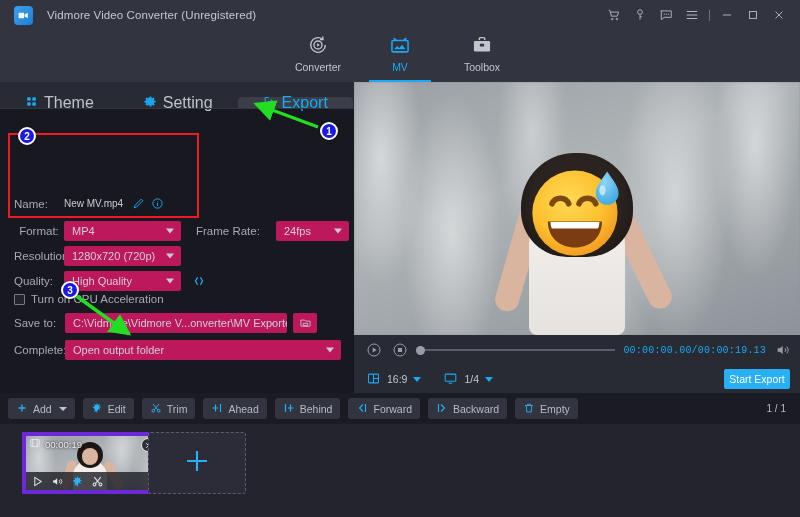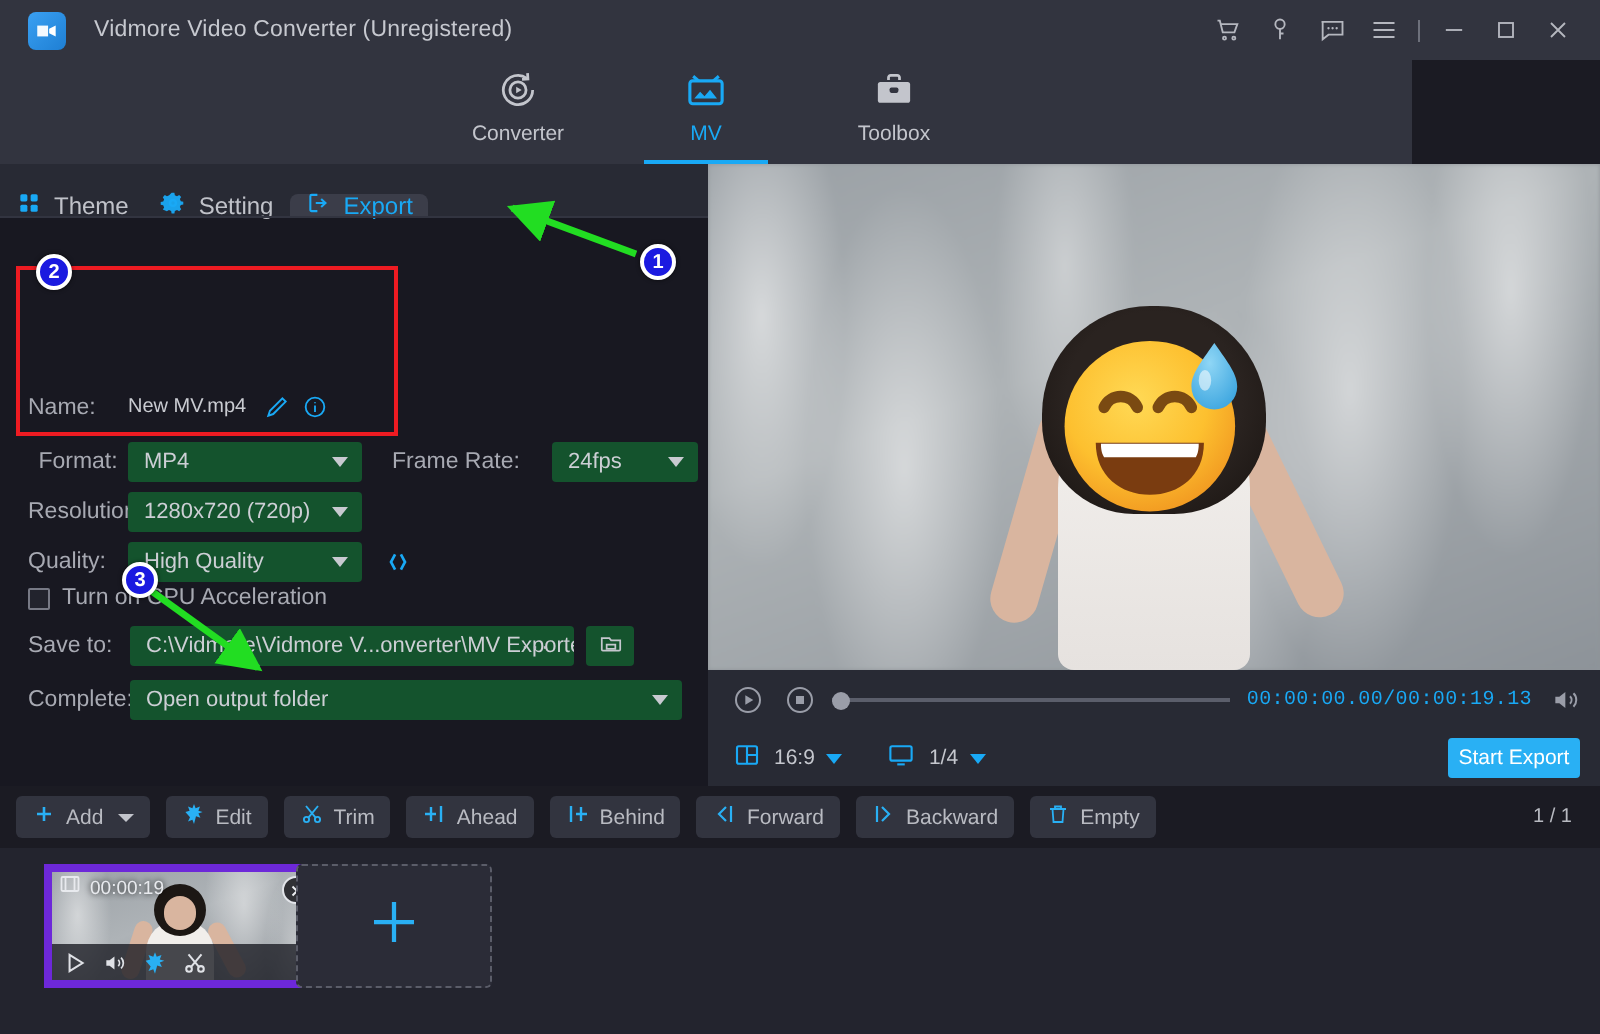--- a/index.html
+++ b/index.html
@@ -35,24 +35,24 @@
   }
   #win-controls .ticon {
     width: 26px; height: 30px; display: flex; align-items: center; justify-content: center;
     color: #b5b7bf;
   }
   #win-controls .ticon svg { width: 14px; height: 14px; }
   .vsep { width: 1px; height: 11px; background: #6d707b; margin: 0 4px; }
 
   
   #mainnav {
-    position: absolute; left: 0; top: 30px; width: 706px; height: 52px;
+    position: absolute; left: 0; top: 30px; width: 800px; height: 52px;
     background: #32343f;
     display: flex; align-items: flex-end; justify-content: center;
-    gap: 16px;
+    gap: 4px;
   }
   .navitem {
     width: 78px; padding-top: 2px;
     display: flex; flex-direction: column; align-items: center;
     position: relative; height: 52px;
   }
   .navitem .nicon { height: 26px; display: flex; align-items: center; justify-content: center; }
   .navitem .nicon svg { width: 22px; height: 22px; }
   .navitem .nlabel { font-size: 10.5px; color: #c3c5cc; margin-top: 3px; }
   .navitem.active .nlabel { color: #19a9f5; }
@@ -65,34 +65,34 @@
     position: absolute; left: 0; top: 82px; width: 354px; height: 311px;
     background: #181821;
   }
   #tabrow {
     position: absolute; left: 0; top: 0; width: 354px; height: 27px;
     background: #282a34;
     display: flex; align-items: stretch;
   }
   .subtab {
     display: flex; align-items: center; gap: 6px;
-    padding: 0 8px; font-size: 12px; color: #c0c2c9; margin-top: 15px;
+    padding: 0 25px; font-size: 16px; color: #c0c2c9; margin-top: 15px;
   }
   .subtab svg { width: 13px; height: 13px; }
   .subtab.active {
     background: #3b3d49; color: #19a9f5;
     border-top-left-radius: 4px; border-top-right-radius: 4px;
   }
   #tabunderline { position: absolute; left:0; bottom: 0; width: 354px; height: 1px; background: #323440; }
 
   .formrow { position: absolute; display: flex; align-items: center; }
   .flabel { font-size: 11.5px; color: #a7a9b2; }
 
   .sel {
-    background: #14532d; border: none; border-radius: 2px;
+    background: #be185d; border: none; border-radius: 2px;
     height: 20px; display: flex; align-items: center;
     font-size: 11px; color: #cdcfd5; padding-left: 8px;
     position: relative;
   }
   .sel .caret {
     position: absolute; right: 7px; top: 50%; transform: translateY(-50%);
     width: 0; height: 0; border-left: 4.5px solid transparent; border-right: 4.5px solid transparent;
     border-top: 5px solid #c8cad0;
   }
 

